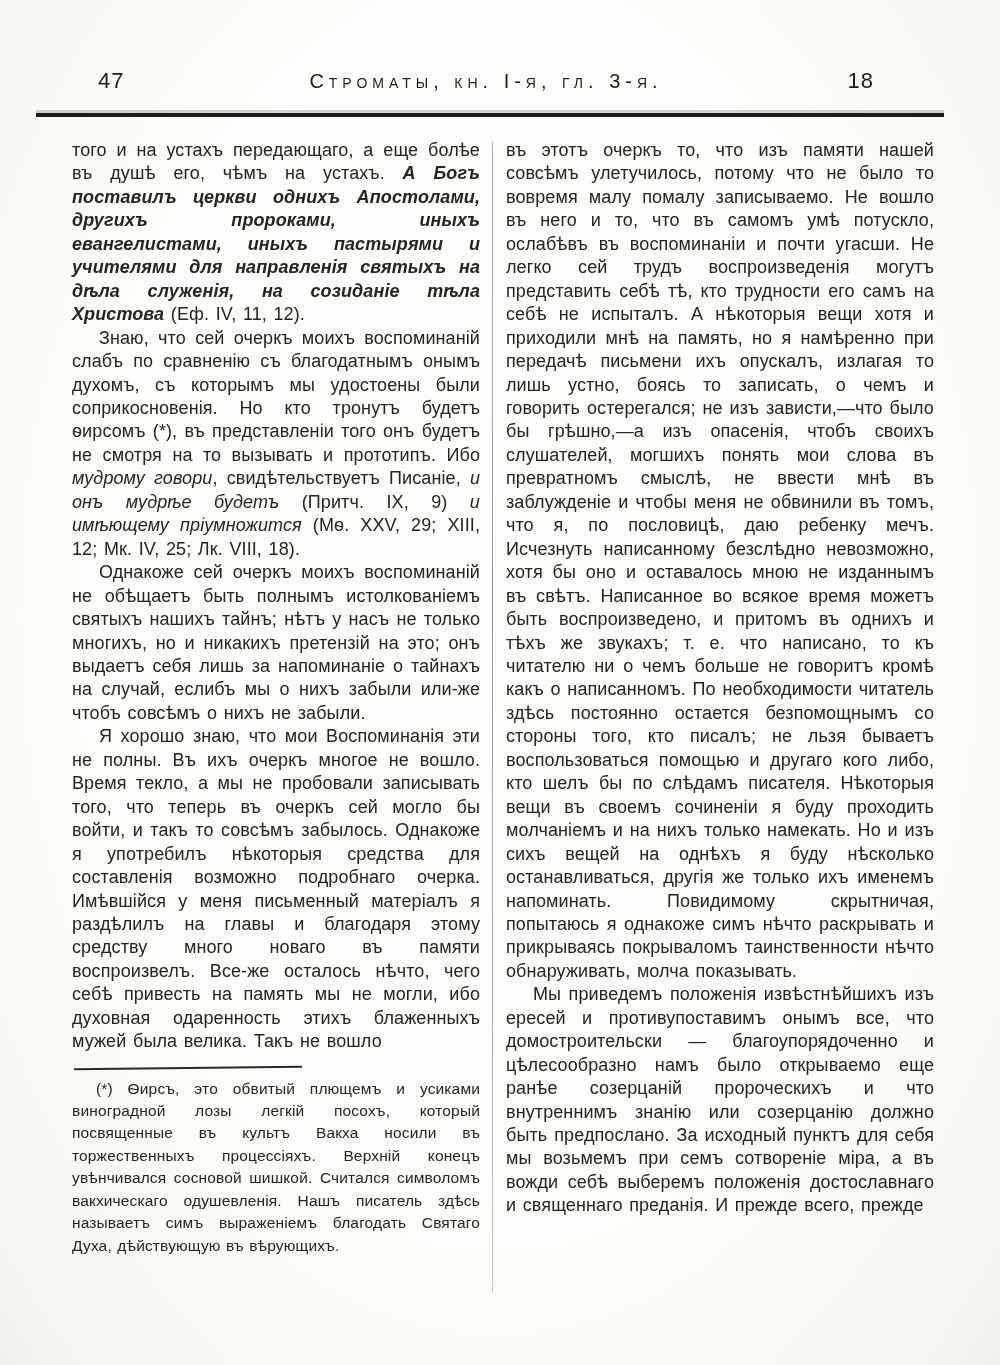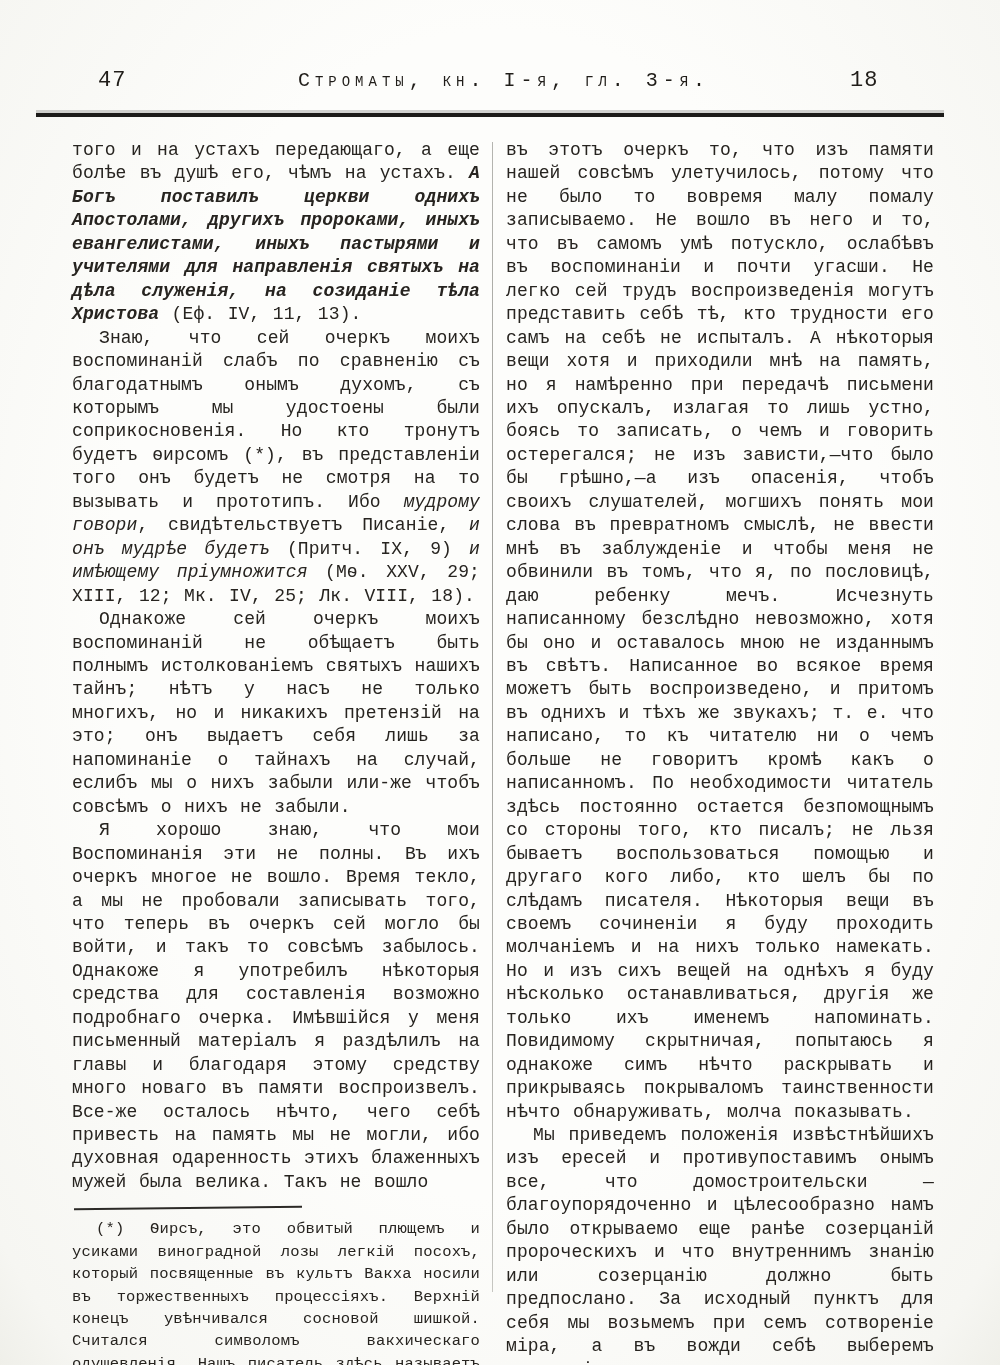--- a/index.html
+++ b/index.html
@@ -5,39 +5,39 @@
   html, body {
     margin: 0;
     padding: 0;
     background: #f4f4f0;
   }
   .page {
     position: relative;
     width: 1000px;
     height: 1365px;
     background: radial-gradient(ellipse at 50% 45%, #fdfdfb 55%, #f6f6f2 92%, #efefe9 100%);
-    font-family: Liberation Mono, monospace;
+    font-family: Liberation Sans, sans-serif;
     color: #272420;
     overflow: hidden;
   }
   .header {
     position: absolute;
     top: 68px;
     left: 72px;
     width: 862px;
     display: flex;
     align-items: baseline;
   }
   .page-num {
     font-size: 22px;
     letter-spacing: 1px;
     color: #201d19;
   }
   .pn-left { margin-left: 26px; width: 60px; }
-  .pn-right { margin-right: 24px; width: 60px; }
+  .pn-right { margin-right: 60px; width: 60px; text-align: right; }
   .running-title {
     flex: 1;
     text-align: center;
     font-size: 20px;
     font-variant: small-caps;
     letter-spacing: 5px;
     white-space: nowrap;
     color: #201d19;
   }
   .header-rule {
@@ -105,21 +105,21 @@
     <span class="page-num pn-left">47</span>
     <span class="running-title">Строматы, кн. І-я, гл. 3-я.</span>
     <span class="page-num pn-right">18</span>
   </div>
 
   <div class="header-rule"></div>
 
   <div class="columns">
 
     <div class="col-left">
-      <p class="body-text"><span>того и на устахъ передающаго, а еще болѣе въ душѣ его, чѣмъ на устахъ. </span><span class="q">А Богъ поставилъ церкви однихъ Апостолами, другихъ пророками, иныхъ евангелистами, иныхъ пастырями и учителями для направленія святыхъ на дѣла служенія, на созиданіе тѣла Христова</span><span> (Еф. IV, 11, 13).</span></p>
+      <p class="body-text"><span>того и на устахъ передающаго, а еще болѣе въ душѣ его, чѣмъ на устахъ. </span><span class="q">А Богъ поставилъ церкви однихъ Апостолами, другихъ пророками, иныхъ евангелистами, иныхъ пастырями и учителями для направленія святыхъ на дѣла служенія, на созиданіе тѣла Христова</span><span> (Еф. IV, 11, 12).</span></p>
       <p class="body-text indent"><span>Знаю, что сей очеркъ моихъ воспоминаній слабъ по сравненію съ благодатнымъ онымъ духомъ, съ которымъ мы удостоены были соприкосновенія. Но кто тронутъ будетъ ѳирсомъ (*), въ представленіи того онъ будетъ не смотря на то вызывать и прототипъ. Ибо </span><i>мудрому говори</i><span>, свидѣтельствуетъ Писаніе, </span><i>и онъ мудрѣе будетъ</i><span> (Притч. IX, 9) </span><i>и имѣющему пріумножится</i><span> (Мѳ. XXV, 29; XIII, 12; Мк. IV, 25; Лк. VIII, 18).</span></p>
       <p class="body-text indent">Однакоже сей очеркъ моихъ воспоминаній не обѣщаетъ быть полнымъ истолкованіемъ святыхъ нашихъ тайнъ; нѣтъ у насъ не только многихъ, но и никакихъ претензій на это; онъ выдаетъ себя лишь за напоминаніе о тайнахъ на случай, еслибъ мы о нихъ забыли или-же чтобъ совсѣмъ о нихъ не забыли.</p>
       <p class="body-text indent">Я хорошо знаю, что мои Воспоминанія эти не полны. Въ ихъ очеркъ многое не вошло. Время текло, а мы не пробовали записывать того, что теперь въ очеркъ сей могло бы войти, и такъ то совсѣмъ забылось. Однакоже я употребилъ нѣкоторыя средства для составленія возможно подробнаго очерка. Имѣвшійся у меня письменный матеріалъ я раздѣлилъ на главы и благодаря этому средству много новаго въ памяти воспроизвелъ. Все-же осталось нѣчто, чего себѣ привесть на память мы не могли, ибо духовная одаренность этихъ блаженныхъ мужей была велика. Такъ не вошло</p>
       <div class="footnote-sep"></div>
       <p class="footnote">(*) Ѳирсъ, это обвитый плющемъ и усиками виноградной лозы легкій посохъ, который посвященные въ культъ Вакха носили въ торжественныхъ процессіяхъ. Верхній конецъ увѣнчивался сосновой шишкой. Считался символомъ вакхическаго одушевленія. Нашъ писатель здѣсь называетъ симъ выраженіемъ благодать Святаго Духа, дѣйствующую въ вѣрующихъ.</p>
     </div>
 
     <div class="divider"></div>
 
     <div class="col-right">

